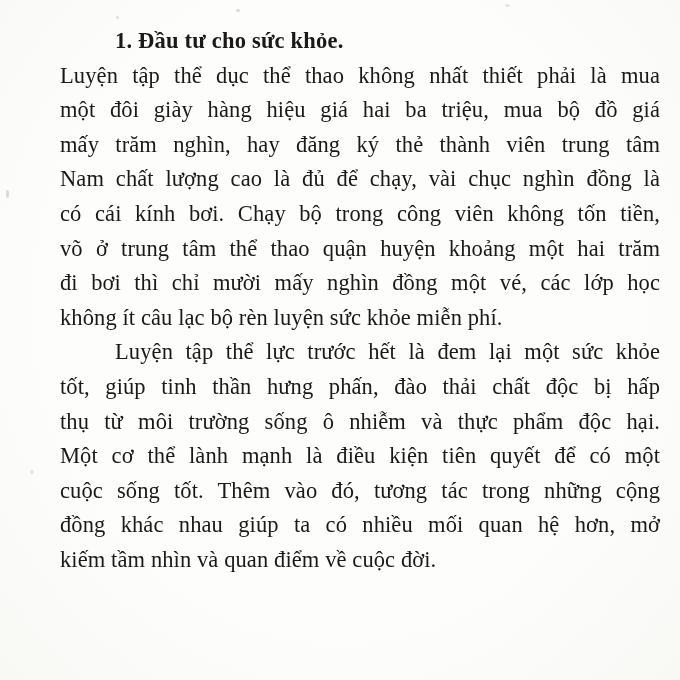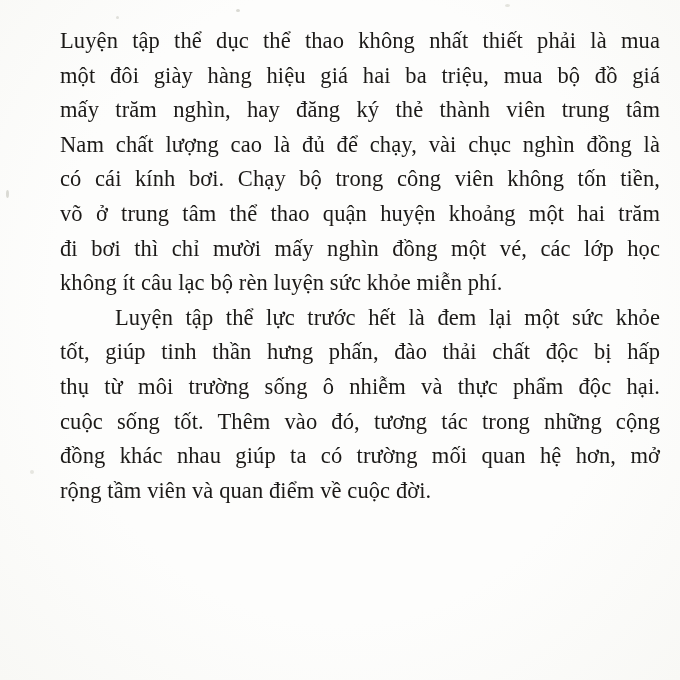--- a/index.html
+++ b/index.html
@@ -57,28 +57,30 @@
 <body>
 
 <div class="page">
   <span class="speck s1"></span>
   <span class="speck s2"></span>
   <span class="speck s3"></span>
   <span class="speck s4"></span>
   <span class="speck s5"></span>
 
   <div class="text-block">
+    <div class="line indent bold end">1. Đầu tư cho sức khỏe.</div>
     <div class="line">Luyện tập thể dục thể thao không nhất thiết phải là mua</div>
     <div class="line">một đôi giày hàng hiệu giá hai ba triệu, mua bộ đồ giá</div>
     <div class="line">mấy trăm nghìn, hay đăng ký thẻ thành viên trung tâm</div>
     <div class="line">Nam chất lượng cao là đủ để chạy, vài chục nghìn đồng là</div>
     <div class="line">có cái kính bơi. Chạy bộ trong công viên không tốn tiền,</div>
     <div class="line">võ ở trung tâm thể thao quận huyện khoảng một hai trăm</div>
     <div class="line">đi bơi thì chỉ mười mấy nghìn đồng một vé, các lớp học</div>
     <div class="line end">không ít câu lạc bộ rèn luyện sức khỏe miễn phí.</div>
     <div class="line indent">Luyện tập thể lực trước hết là đem lại một sức khỏe</div>
     <div class="line">tốt, giúp tinh thần hưng phấn, đào thải chất độc bị hấp</div>
     <div class="line">thụ từ môi trường sống ô nhiễm và thực phẩm độc hại.</div>
+    <div class="line">Một cơ thể lành mạnh là điều kiện tiên quyết để có một</div>
     <div class="line">cuộc sống tốt. Thêm vào đó, tương tác trong những cộng</div>
-    <div class="line">đồng khác nhau giúp ta có trường mối quan hệ hơn, mở</div>
-    <div class="line end">rộng tầm viên và quan điểm về cuộc đời.</div>
+    <div class="line">đồng khác nhau giúp ta có nhiều mối quan hệ hơn, mở</div>
+    <div class="line end">kiếm tầm nhìn và quan điểm về cuộc đời.</div>
   </div>
 </div>
 
 </body></html>

